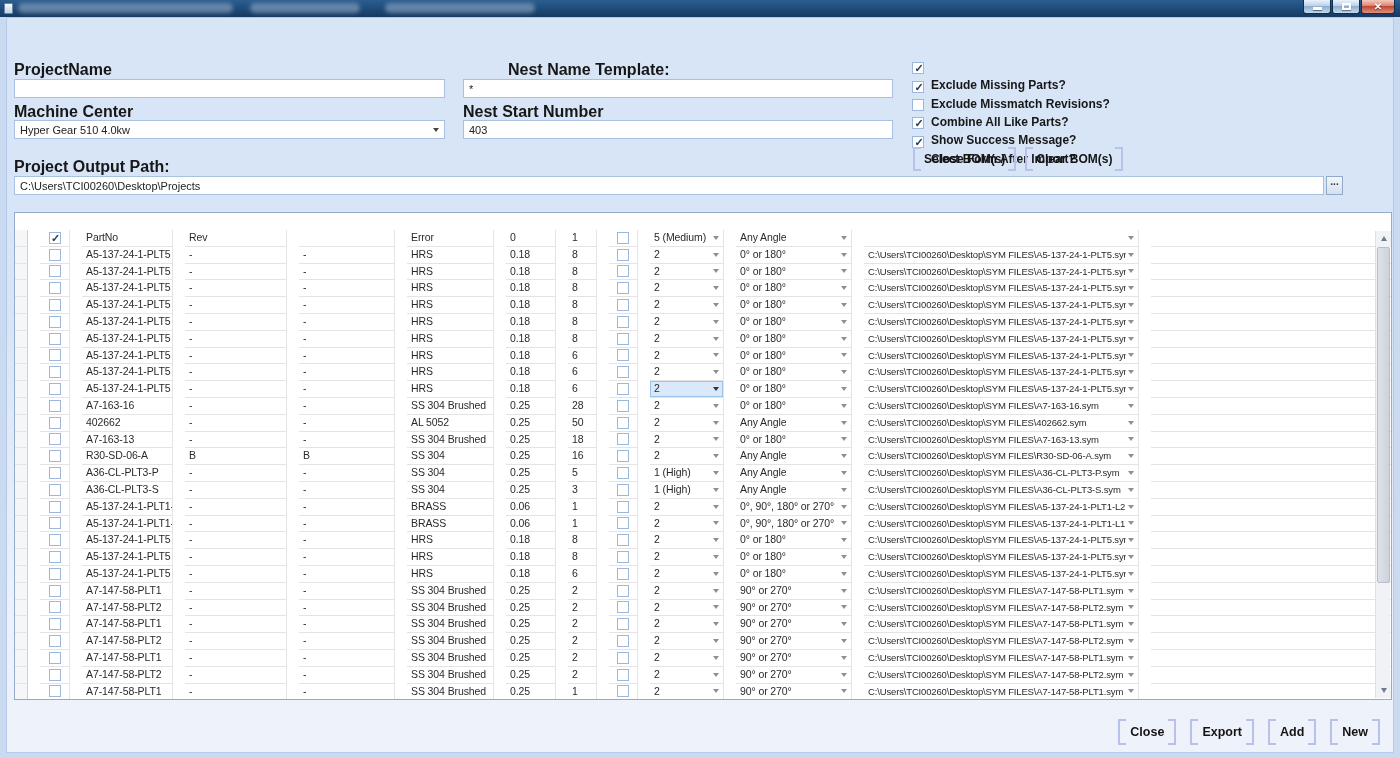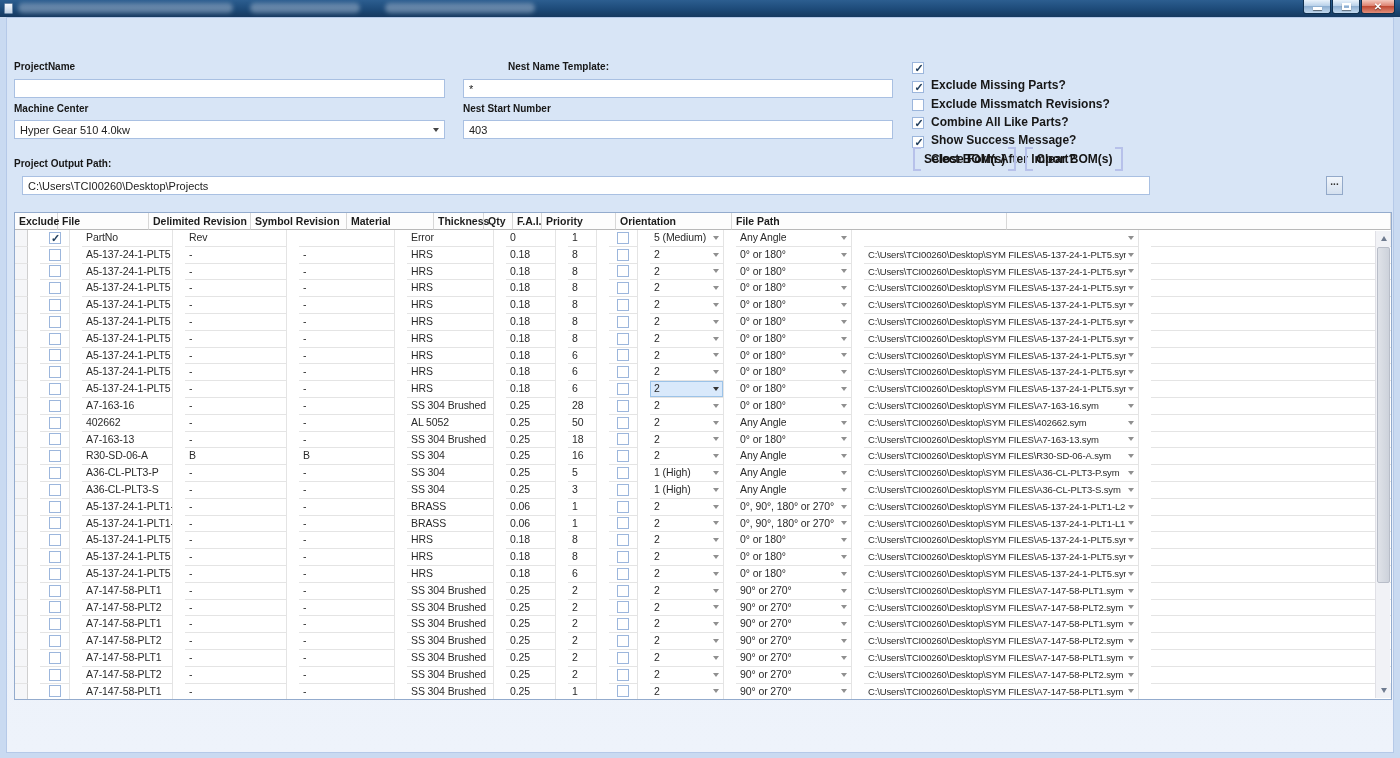--- a/index.html
+++ b/index.html
@@ -24,21 +24,21 @@
 
   
   .body { position:absolute; left:6px; right:6px; top:17px; bottom:5px;
     background:linear-gradient(180deg,#d8e5f6 0%,#d8e5f6 40%,#edf2fa 80%,#eef3fb 100%);
     border:1px solid #b5c9e8; }
 
   .banner { position:absolute; left:8px; right:8px; top:21px; height:27px;
     background:linear-gradient(180deg,#dce8f9 0%,#bed3ef 55%,#cfdff4 100%); }
   .banner-title { text-align:center; font-size:17px; font-weight:bold; color:#0c0c20; line-height:27px; letter-spacing:.2px; }
 
-  .lbl { position:absolute; font-size:10px; font-weight:bold; color:#171717; }
+  .lbl { position:absolute; font-size:16px; font-weight:bold; color:#171717; }
   .tb { position:absolute; height:19px; border:1px solid #a9c0e2; background:#fff;
     font-family:"Liberation Sans",sans-serif; font-size:11px; color:#222; padding:0 5px; outline:none; }
   .combo { position:absolute; height:19px; border:1px solid #a9c0e2; background:#fff;
     display:flex; align-items:center; justify-content:space-between; padding:0 5px; font-size:11px; color:#222; cursor:default; }
   .tri { width:0; height:0; border-left:3.5px solid transparent; border-right:3.5px solid transparent; border-top:4px solid #444; }
   .browse-btn { position:absolute; width:17px; height:19px; border:1px solid #93a9c9;
     background:linear-gradient(180deg,#f2f6fb,#d4e0ef); font-size:10px; font-weight:bold; color:#333; line-height:10px; text-align:center; }
 
   
   .options { position:absolute; left:912px; top:59px; }
@@ -126,21 +126,21 @@
   <div class="lbl" style="left:14px;top:61px;">ProjectName</div>
   <input class="tb" style="left: 14px; top: 79px; width: 431px;" value="">
 
   <div class="lbl" style="left:14px;top:103px;">Machine Center</div>
   <div class="combo" style="left:14px;top:120px;width:431px;">
     <span>Hyper Gear 510 4.0kw</span>
     <span class="tri"></span>
   </div>
 
   <div class="lbl" style="left:14px;top:158px;">Project Output Path:</div>
-  <input class="tb" style="left: 22px; top: 176px; width: 1128px;" value="C:\Users\TCI00260\Desktop\Projects">
+  <input class="tb" style="left: 14px; top: 176px; width: 1310px;" value="C:\Users\TCI00260\Desktop\Projects">
   <div class="browse-btn" style="left:1326px;top:176px;">...</div>
 
   <div class="lbl" style="left:463px;top:61px;padding-left:45px;">Nest Name Template:</div>
   <input class="tb" style="left: 463px; top: 79px; width: 430px;" value="*">
 
   <div class="lbl" style="left:463px;top:103px;">Nest Start Number</div>
   <input class="tb" style="left: 463px; top: 120px; width: 430px;" value="403">
 
   <div class="options">
   <div class="opt-row">
@@ -168,34 +168,20 @@
     <span class="opt-label">Close Form After Import?</span>
   </div>
 </div>
   <div class="bom-btns">
     <button class="btn-bracket">Select BOM(s)</button>
     <button class="btn-bracket">Clear BOM(s)</button>
   </div>
 
   <div class="grid">
     <div class="grid-inner">
-      <div class="grid-header">
-        <div class="hcell">Exclude</div>
-        <div class="hcell">File</div>
-        <div class="hcell">Delimited Revision</div>
-        <div class="hcell">Symbol Revision</div>
-        <div class="hcell">Material</div>
-        <div class="hcell">Thickness</div>
-        <div class="hcell">Qty</div>
-        <div class="hcell">F.A.I.</div>
-        <div class="hcell">Priority</div>
-        <div class="hcell">Orientation</div>
-        <div class="hcell">File Path</div>
-        <div class="hcell"></div>
-      </div>
       <div class="grid-body">
   <div class="grid-row">
     <div class="cell rowhead"></div>
     <div class="cell c-center">
               <span class="cb cb-ex checked"></span>
             </div>
     <div class="cell">PartNo</div>
     <div class="cell">Rev</div>
     <div class="cell"></div>
     <div class="cell">Error</div>
@@ -1007,14 +993,23 @@
       <div class="sb-btn up">
           <span class="sb-tri-up"></span>
         </div>
       <div class="sb-thumb"></div>
       <div class="sb-btn down">
           <span class="sb-tri-down"></span>
         </div>
     </div>
   </div>
 
-
+  <div class="footer-btns">
+  <button class="btn-bracket">Close</button>
+
+  <button class="btn-bracket">Export</button>
+
+  <button class="btn-bracket">Add</button>
+
+  <button class="btn-bracket">New</button>
 </div>
 
+</div>
+
 </body></html>

